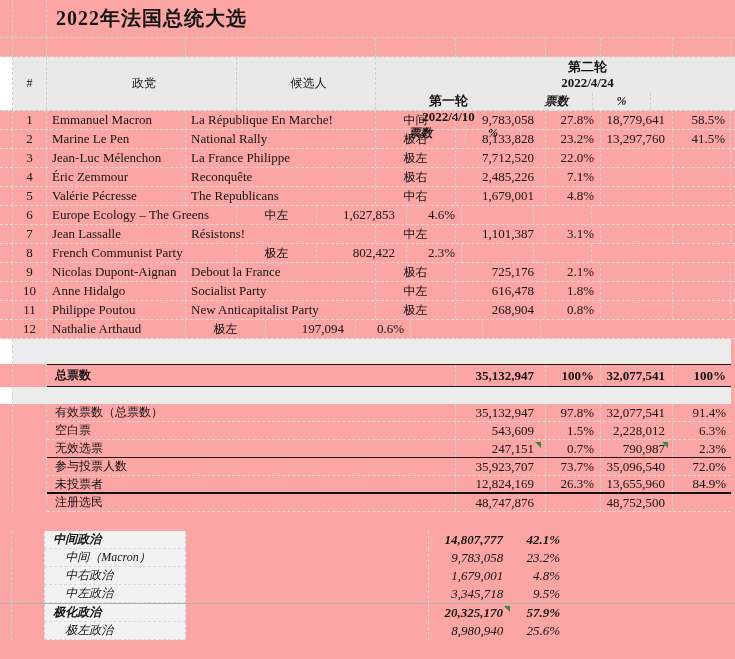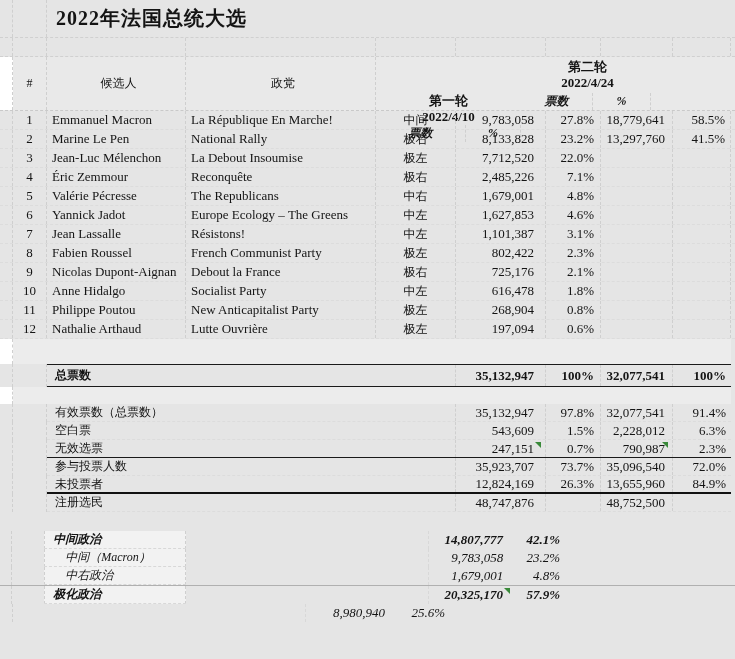--- a/index.html
+++ b/index.html
@@ -2,21 +2,21 @@
 <html><head>
 <meta charset="utf-8">
 <style>
   html,body{margin:0;padding:0;background:#fff;}
   body{
     width:735px;height:659px;overflow:hidden;
     font-family:"Liberation Serif","DejaVu Serif",serif;
     color:#141414;font-size:13px;
     -webkit-font-smoothing:antialiased;
   }
-  .sheet{position:relative;width:735px;height:659px;background:#e5e5e5;}
+  .sheet{position:relative;width:735px;height:659px;background:#fca5a5;}
   .row{display:flex;align-items:stretch;}
   .cell{
     box-sizing:border-box;display:flex;align-items:center;
     overflow:hidden;white-space:nowrap;
   }
   
   .c-gut{width:13px;}
   .c-num{width:34px;justify-content:center;}
   .c-name{width:139px;padding-left:5px;}
   .c-party{width:190px;padding-left:5px;}
@@ -120,22 +120,22 @@
     <div class="cell c-spec vd"></div>
     <div class="cell c-v1 vd"></div>
     <div class="cell c-p1 vd"></div>
     <div class="cell c-v2 vd"></div>
     <div class="cell c-p2 vd"></div>
   </div>
 
   <div class="row header-row">
     <div class="cell c-gut vd"></div>
     <div class="cell c-num vd hc">#</div>
+    <div class="cell c-party vd hc">政党</div>
     <div class="cell c-name vd hc">候选人</div>
-    <div class="cell c-party vd hc">政党</div>
     <div class="hgroup hg1">
       <div class="htop">
         <span>第一轮</span>
         <span>2022/4/10</span>
       </div>
       <div class="hsub">
         <div class="cell s-v1 vd">票数</div>
         <div class="cell s-p1 vd">%</div>
       </div>
     </div>
@@ -173,21 +173,21 @@
     <div class="cell c-v1 vd">8,133,828</div>
     <div class="cell c-p1 vd">23.2%</div>
     <div class="cell c-v2 vd">13,297,760</div>
     <div class="cell c-p2 vd">41.5%</div>
   </div>
 
   <div class="row cand">
     <div class="cell c-gut vd"></div>
     <div class="cell c-num vd">3</div>
     <div class="cell c-name vd">Jean-Luc Mélenchon</div>
-    <div class="cell c-party vd">La Debout Insoumise</div>
+    <div class="cell c-party vd">La France Philippe</div>
     <div class="cell c-spec vd">极左</div>
     <div class="cell c-v1 vd">7,712,520</div>
     <div class="cell c-p1 vd">22.0%</div>
     <div class="cell c-v2 vd"></div>
     <div class="cell c-p2 vd"></div>
   </div>
 
   <div class="row cand">
     <div class="cell c-gut vd"></div>
     <div class="cell c-num vd">4</div>
@@ -208,21 +208,20 @@
     <div class="cell c-spec vd">中右</div>
     <div class="cell c-v1 vd">1,679,001</div>
     <div class="cell c-p1 vd">4.8%</div>
     <div class="cell c-v2 vd"></div>
     <div class="cell c-p2 vd"></div>
   </div>
 
   <div class="row cand">
     <div class="cell c-gut vd"></div>
     <div class="cell c-num vd">6</div>
-    <div class="cell c-name vd">Yannick Jadot</div>
     <div class="cell c-party vd">Europe Ecology – The Greens</div>
     <div class="cell c-spec vd">中左</div>
     <div class="cell c-v1 vd">1,627,853</div>
     <div class="cell c-p1 vd">4.6%</div>
     <div class="cell c-v2 vd"></div>
     <div class="cell c-p2 vd"></div>
   </div>
 
   <div class="row cand">
     <div class="cell c-gut vd"></div>
@@ -232,21 +231,20 @@
     <div class="cell c-spec vd">中左</div>
     <div class="cell c-v1 vd">1,101,387</div>
     <div class="cell c-p1 vd">3.1%</div>
     <div class="cell c-v2 vd"></div>
     <div class="cell c-p2 vd"></div>
   </div>
 
   <div class="row cand">
     <div class="cell c-gut vd"></div>
     <div class="cell c-num vd">8</div>
-    <div class="cell c-name vd">Fabien Roussel</div>
     <div class="cell c-party vd">French Communist Party</div>
     <div class="cell c-spec vd">极左</div>
     <div class="cell c-v1 vd">802,422</div>
     <div class="cell c-p1 vd">2.3%</div>
     <div class="cell c-v2 vd"></div>
     <div class="cell c-p2 vd"></div>
   </div>
 
   <div class="row cand">
     <div class="cell c-gut vd"></div>
@@ -281,21 +279,20 @@
     <div class="cell c-v1 vd">268,904</div>
     <div class="cell c-p1 vd">0.8%</div>
     <div class="cell c-v2 vd"></div>
     <div class="cell c-p2 vd"></div>
   </div>
 
   <div class="row cand">
     <div class="cell c-gut vd"></div>
     <div class="cell c-num vd">12</div>
     <div class="cell c-name vd">Nathalie Arthaud</div>
-    <div class="cell c-party vd">Lutte Ouvrière</div>
     <div class="cell c-spec vd">极左</div>
     <div class="cell c-v1 vd">197,094</div>
     <div class="cell c-p1 vd">0.6%</div>
     <div class="cell c-v2 vd"></div>
     <div class="cell c-p2 vd"></div>
   </div>
 </div>
 
   <div class="spacer sp1">
     <div class="cell c-gut vd"></div>
@@ -419,35 +416,45 @@
   <div class="row anar indent">
     <div class="cell c-gut vd"></div>
     <div class="cell c-num"></div>
     <div class="cell labelbox">中右政治</div>
     <div class="cell mid"></div>
     <div class="cell c-v1 ana-v1">1,679,001</div>
     <div class="cell c-p1">4.8%</div>
     <div class="cell tail"></div>
   </div>
 
+  <div class="row anar indent">
+    <div class="cell c-gut vd"></div>
+    <div class="cell c-num"></div>
+    <div class="cell labelbox">中左政治</div>
+    <div class="cell mid"></div>
+    <div class="cell c-v1 ana-v1">3,345,718</div>
+    <div class="cell c-p1">9.5%</div>
+    <div class="cell tail"></div>
+  </div>
 
   <div class="row anar bold topline">
     <div class="cell c-gut vd"></div>
     <div class="cell c-num"></div>
     <div class="cell labelbox">极化政治</div>
     <div class="cell mid"></div>
     <div class="cell c-v1 ana-v1 flagcell">20,325,170</div>
     <div class="cell c-p1">57.9%</div>
     <div class="cell tail"></div>
   </div>
 
 
   <div class="row anar indent">
     <div class="cell c-gut vd"></div>
     <div class="cell c-num"></div>
+    <div class="cell labelbox">极左政治</div>
     <div class="cell mid"></div>
     <div class="cell c-v1 ana-v1">8,980,940</div>
     <div class="cell c-p1">25.6%</div>
     <div class="cell tail"></div>
   </div>
 </div>
 
 </div>
 
 </body></html>

